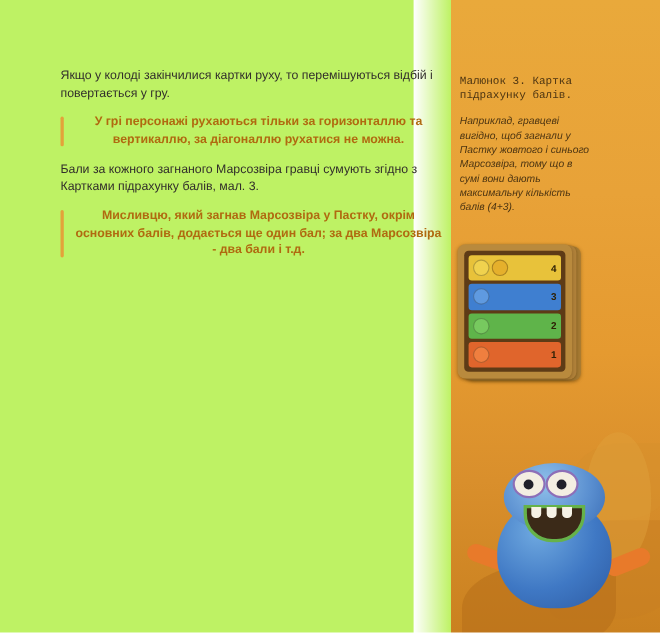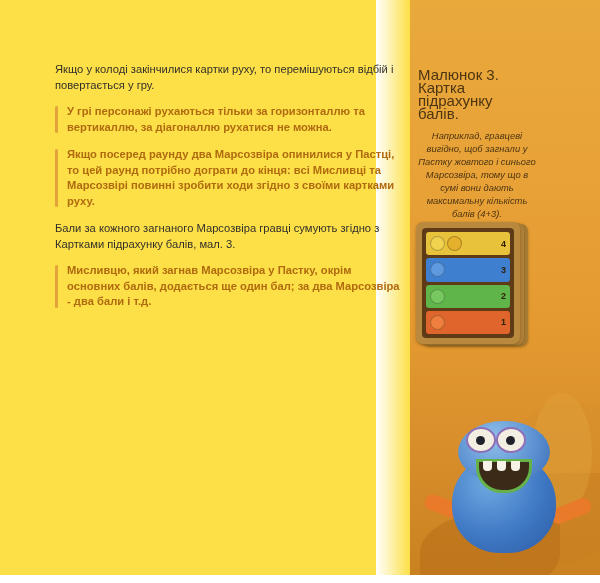--- a/index.html
+++ b/index.html
@@ -12,21 +12,21 @@
     background: #ffffff;
     font-family: "Liberation Sans", sans-serif;
     overflow: hidden;
     position: relative;
   }
 
   
   .page {
     position: absolute;
     inset: 0;
-    background: #fde047;
+    background: #bef264;
   }
   .right-band {
     position: absolute;
     top: 0;
     right: 0;
     width: 190px;
     height: 583px;
     background: linear-gradient(180deg, #e9a93b 0%, #e8a238 30%, #e59a30 55%, #d98f2c 75%, #c9801f 100%);
   }
   .right-band::after {
@@ -82,20 +82,21 @@
   }
 
   .callout {
     position: relative;
     margin: 0 0 12px 0;
     padding: 0 0 0 12px;
     font-size: 11.2px;
     line-height: 15.5px;
     font-weight: bold;
     color: #b06a10;
+    text-align: center;
   }
   .callout::before {
     content: "";
     position: absolute;
     left: 0;
     top: 2px;
     bottom: 2px;
     width: 3px;
     background: #e3a23a;
     border-radius: 2px;
@@ -110,33 +111,33 @@
 
   
   .caption-col {
     position: absolute;
     left: 418px;
     top: 68px;
     width: 118px;
     color: #4a3210;
   }
   .cap-title {
-    font-size: 15px;
+    font-size: 10px;
     line-height: 13px;
     font-weight: normal;
     margin: 0 0 9px 0;
     color: #4d3512;
+    font-family: Liberation Mono, monospace;
   }
   .cap-body {
     font-size: 9.4px;
     line-height: 13px;
     font-style: italic;
     margin: 0;
     color: #4d3512;
-    text-align: center;
   }
 
   
   .cards {
     position: absolute;
     left: 416px;
     top: 222px;
     width: 118px;
     height: 122px;
   }
@@ -285,23 +286,20 @@
 
   <div class="content">
 
     <p class="para">Якщо у колоді закінчилися картки руху, то перемішуються відбій і повертається у гру.</p>
 
     <div class="callout">
       <span>У грі персонажі рухаються тільки за горизонталлю та вертикаллю, за діагоналлю рухатися не можна.</span>
     </div>
 
 
-    <div class="callout">
-      <span>Якщо посеред раунду два Марсозвіра опинилися у Пастці, то цей раунд потрібно дограти до кінця: всі Мисливці та Марсозвірі повинні зробити ходи згідно з своїми картками руху.</span>
-    </div>
 
 
     <p class="para">Бали за кожного загнаного Марсозвіра гравці сумують згідно з Картками підрахунку балів, мал. 3.</p>
 
 
     <div class="callout">
       <span>Мисливцю, який загнав Марсозвіра у Пастку, окрім основних балів, додається ще один бал; за два Марсозвіра - два бали і т.д.</span>
     </div>
 
   </div>

